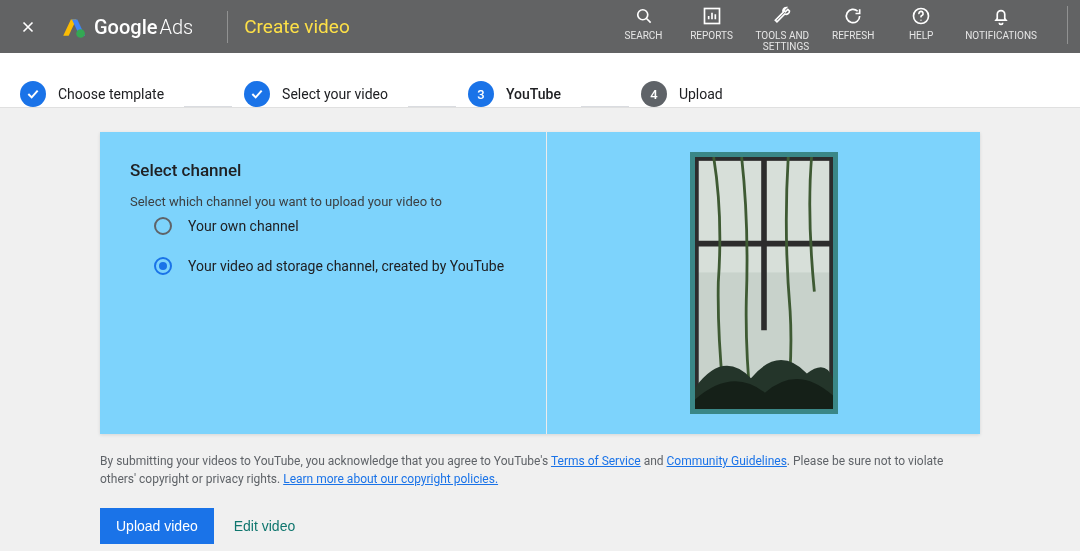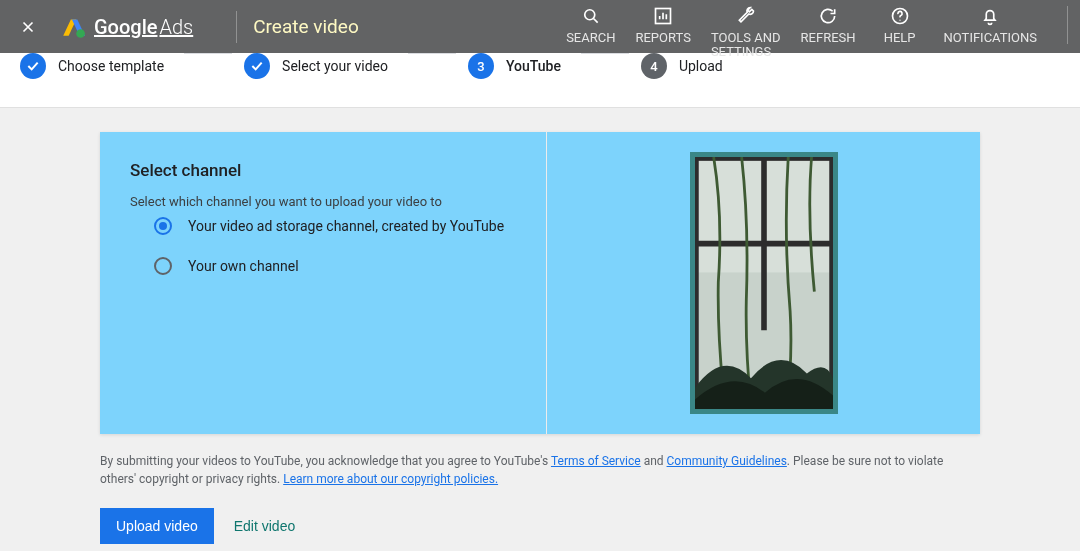--- a/index.html
+++ b/index.html
@@ -21,56 +21,55 @@
     padding: 0 12px 0 16px;
   }
   .close-btn {
     width: 24px; height: 24px;
     display: flex; align-items: center; justify-content: center;
     margin-right: 20px;
     cursor: pointer;
   }
   .logo {
     display: flex; align-items: center;
-    margin-right: 27px;
-    text-decoration: underline;
+    margin-right: 18px;
   }
   .brand-text {
     font-size: 20px;
     margin-left: 8px;
   }
   .brand-text .bold { font-weight: 500; }
   .brand-text .light { font-weight: 300; margin-left: 2px;}
   .divider-vert {
     width: 1px; height: 32px;
     background: rgba(255,255,255,0.3);
     margin: 0 16px;
   }
   .page-title {
     font-size: 19px;
     font-weight: 400;
-    color: #fef9c3;
+    color: #fde047;
   }
   .topbar-spacer { flex: 1; }
   .topbar-actions { display: flex; align-items: flex-start; gap: 20px; height:100%; padding-top:6px;}
   .topbar-action {
     display: flex; flex-direction: column; align-items: center;
-    font-size: 13px;
+    font-size: 10px;
     color: #e6e6e6;
     cursor: pointer;
     min-width: 48px;
-    text-align: left;
+    text-align: right;
   }
   .topbar-action .icon { margin-bottom: 2px; }
   .topbar-action .label { line-height: 1.1; }
 
   
   .stepper {
     display: flex;
-    align-items: flex-start;
+    align-items: flex-end;
     background: #ffffff;
     height: 55px;
     padding: 0 20px;
     border-bottom: 1px solid #e0e0e0;
   }
   .step { display: flex; align-items: center; }
   .step-circle {
     width: 26px; height: 26px;
     border-radius: 50%;
     display: flex; align-items: center; justify-content: center;
@@ -306,26 +305,26 @@
   </div>
 </div>
 
 <div class="main">
   <div class="content-wrap">
     <div class="card">
       <div class="card-left">
         <h2>Select channel</h2>
         <div class="subtitle">Select which channel you want to upload your video to</div>
         <div class="radio-option">
+          <span class="radio radio-empty"></span>
+          <span>Your own channel</span>
+        </div>
+        <div class="radio-option">
           <span class="radio radio-selected"></span>
           <span>Your video ad storage channel, created by YouTube</span>
-        </div>
-        <div class="radio-option">
-          <span class="radio radio-empty"></span>
-          <span>Your own channel</span>
         </div>
       </div>
       <div class="card-right">
         <div class="preview">
           <svg width="100%" height="100%" viewBox="0 0 148 262" preserveAspectRatio="none">
             <rect x="0" y="0" width="148" height="262" fill="#c8d2cb"></rect>
             <rect x="0" y="0" width="148" height="120" fill="#d7dfd9"></rect>
             <line x1="74" y1="0" x2="74" y2="180" stroke="#2c2c2c" stroke-width="6"></line>
             <line x1="0" y1="90" x2="148" y2="90" stroke="#2c2c2c" stroke-width="6"></line>
             <rect x="0" y="0" width="148" height="262" fill="none" stroke="#2c2c2c" stroke-width="8"></rect>

